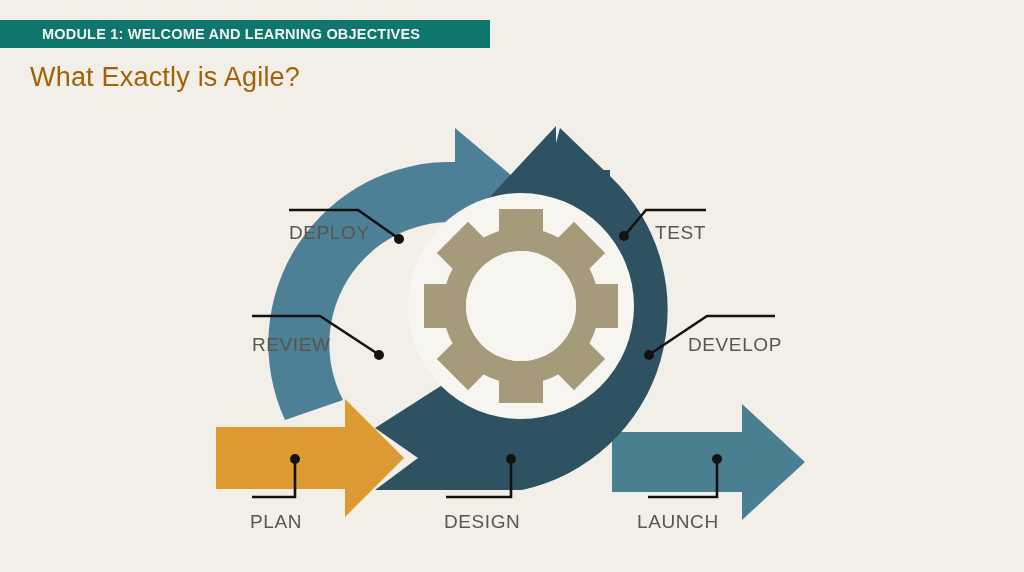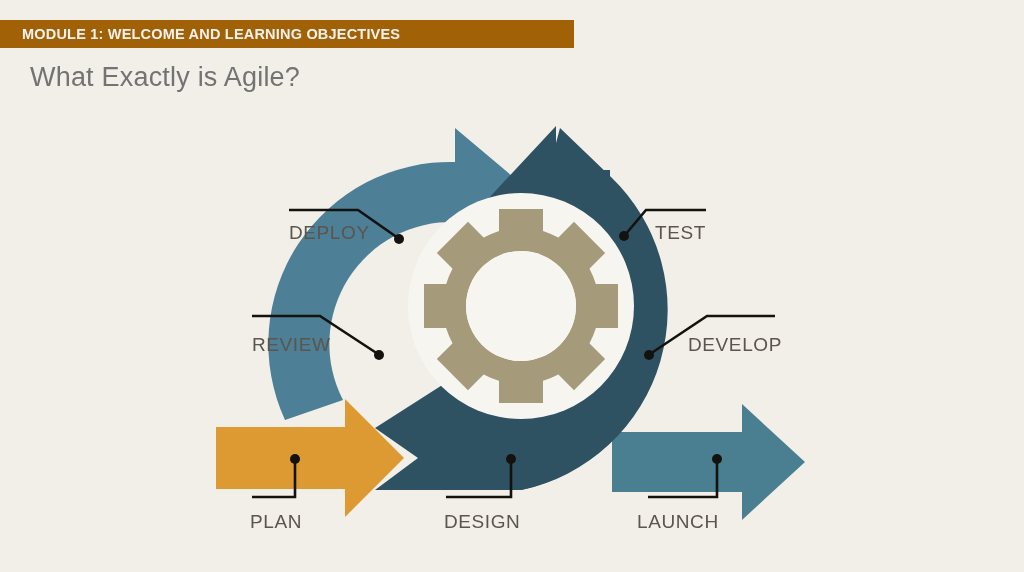--- a/index.html
+++ b/index.html
@@ -19,41 +19,41 @@
     left: 0;
     top: 0;
     width: 1024px;
     height: 572px;
     background: #f2efe9;
   }
   #module-bar {
     position: absolute;
     left: 0;
     top: 20px;
-    width: 574px;
+    width: 490px;
     height: 28px;
-    background: #a16207;
+    background: #0f766e;
     display: flex;
     align-items: center;
     box-sizing: border-box;
-    padding-left: 22px;
+    padding-left: 42px;
   }
   #module-bar-label {
     color: #f4f2ee;
     font-size: 14.5px;
     font-weight: 600;
     letter-spacing: 0.2px;
     white-space: nowrap;
   }
   #slide-title {
     position: absolute;
     left: 30px;
     top: 62px;
     font-size: 27px;
-    color: #737373;
+    color: #a16207;
     font-weight: 400;
     letter-spacing: 0.2px;
     white-space: nowrap;
   }
   #diagram {
     position: absolute;
     left: 0;
     top: 100px;
     width: 1024px;
     height: 450px;

